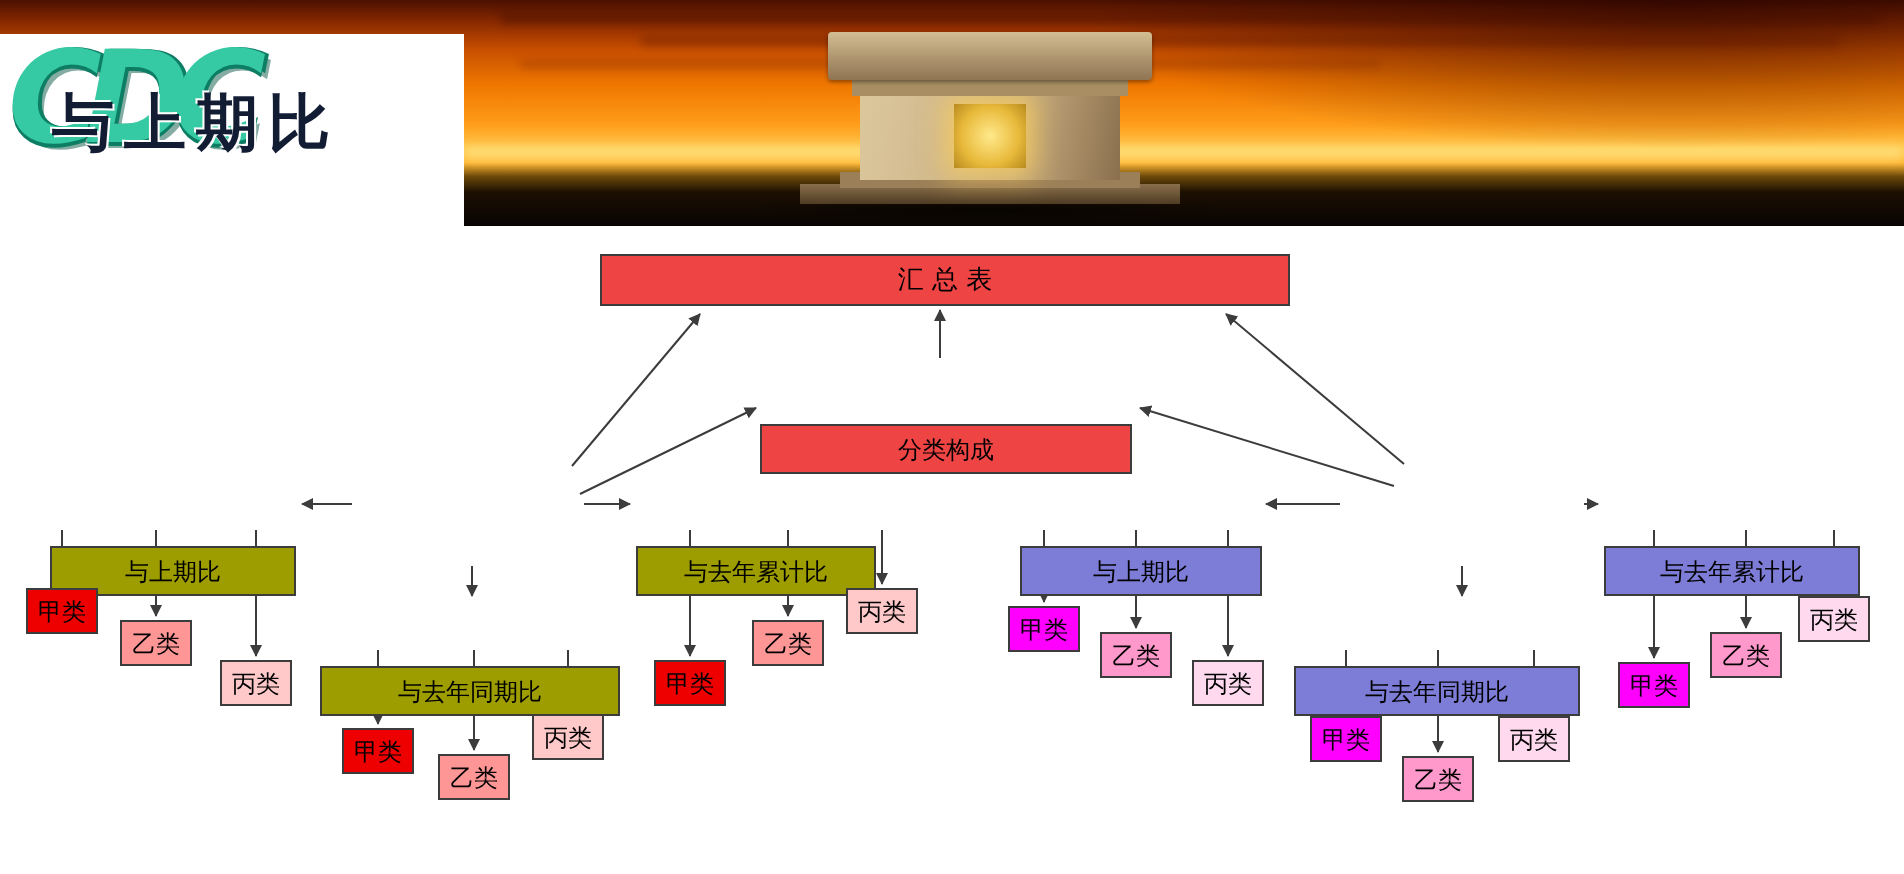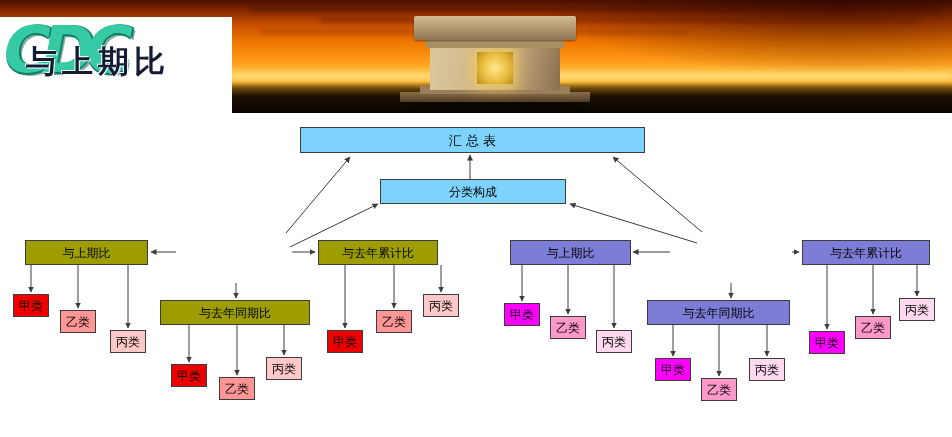--- a/index.html
+++ b/index.html
@@ -65,25 +65,25 @@
 
   
   .diagram { position:absolute; left:0; top:113px; width:952px; height:324px; background:#fff; }
   .arrows { position:absolute; left:0; top:2px; width:952px; height:322px; }
 
   .box {
     position:absolute; border:1px solid #3c3c3c;
     display:flex; align-items:center; justify-content:center;
     font-size:12px; color:#000; line-height:1;
   }
-  .group { height:25px; }
+  .group { height:25px;margin-top:33px; }
   .small { width:36px; height:23px; }
   .wide  { height:26px; font-size:13px; }
 
-  .salmon   { background:#7dd3fc; }
+  .salmon   { background:#ef4444; }
   .olive    { background:#9D9D00; }
   .blue     { background:#7D7DD8; }
   .cls-red     { background:#EE0000; }
   .cls-pink    { background:#FF9696; }
   .cls-lpink   { background:#FFC9C9; }
   .cls-magenta { background:#FF00FF; }
   .cls-rose    { background:#FF99CC; }
   .cls-pale    { background:#FFD9EE; }
 
   .wordart {

